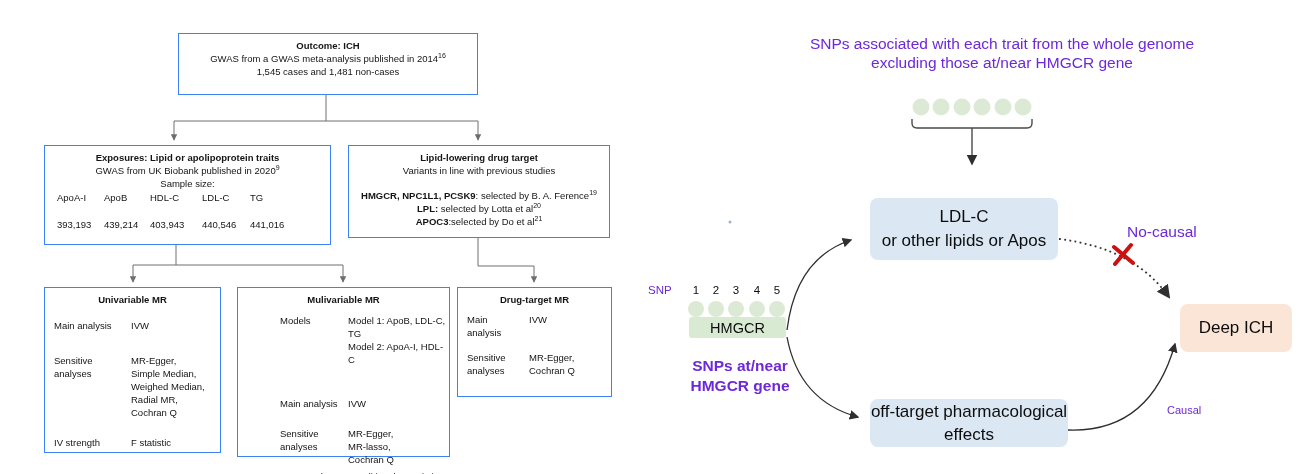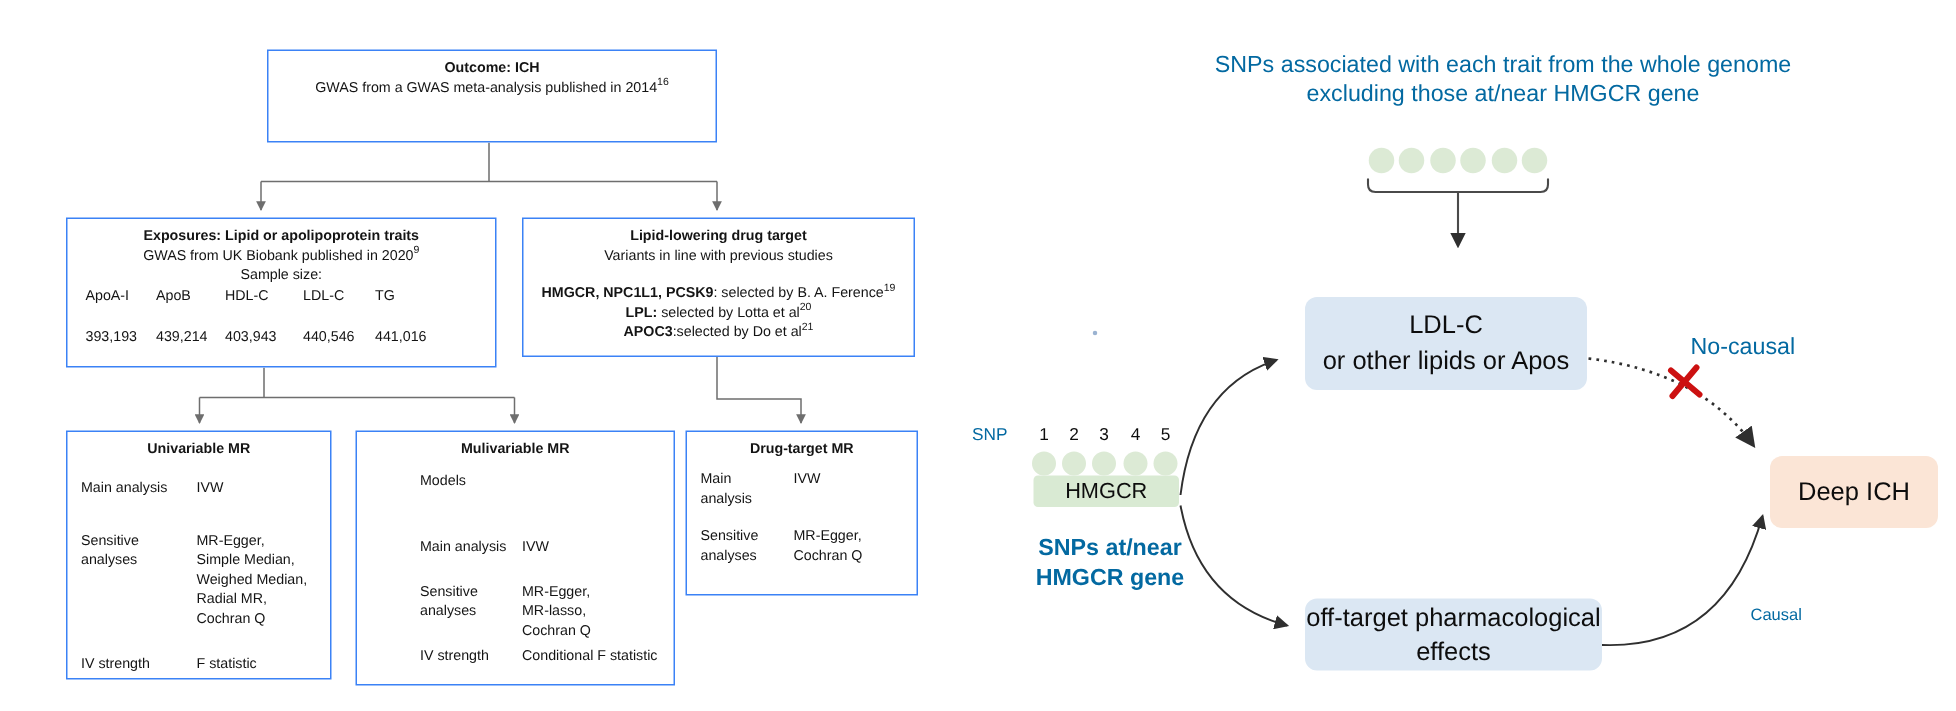--- a/index.html
+++ b/index.html
@@ -22,21 +22,21 @@
   .grid5 { display:grid; grid-template-columns:47px 46px 52px 48px auto; padding-left:12px; text-align:left; }
   .mr-row { display:flex; padding:0 0 0 9px; }
   .mr-lbl { flex:none; white-space:pre-line; }
   .mr-val { white-space:pre-line; }
   .u-lbl { width:77px; }
   .m-lbl { width:68px;margin-left:32px; }
   .m-pad { padding-left:10px; }
   .d-lbl { width:62px; }
 
   
-  .dg-text { position:absolute; z-index:2; color:#0369a1; }
+  .dg-text { position:absolute; z-index:2; color:#6d28d9; }
   .dg-heading { left:742px; top:34px; width:520px; text-align:center; font-size:15.5px; line-height:19px; }
   .roundbox {
     position:absolute; z-index:2; display:flex; align-items:center; justify-content:center;
     text-align:center; border-radius:8px; font-size:17px; line-height:24px; color:#0d0d0d;
   }
   .blue { background:#dbe7f3; }
   .peach { background:#fbe5d6; }
   .ldl-box { left:870px; top:198px; width:188px; height:62px; }
   .offtarget-box { left:870px; top:399px; width:198px; height:48px; line-height:23px; }
   .deepich-box { left:1180px; top:304px; width:112px; height:48px; }
@@ -104,20 +104,21 @@
     <path d="M1114 247 L1133 263"></path>
     <path d="M1131 245 L1115 264"></path>
   </g>
 
   <circle cx="730" cy="222" r="1.5" fill="#9bb3d1"></circle>
 </svg>
 
 <div class="fbox" style="left:178px; top:33px; width:300px; height:62px; padding-top:5px;">
   <div class="btitle">Outcome: ICH</div>
   <div class="cline"><span>GWAS from a GWAS meta-analysis published in 2014</span><sup>16</sup></div>
+  <div class="cline">1,545 cases and 1,481 non-cases</div>
 </div>
 
 <div class="fbox" style="left:44px; top:145px; width:287px; height:100px; padding-top:5px;">
   <div class="btitle">Exposures: Lipid or apolipoprotein traits</div>
   <div class="cline"><span>GWAS from UK Biobank published in 2020</span><sup>9</sup></div>
   <div class="cline">Sample size:</div>
   <div class="grid5" style="margin-top:1px;">
     <span>ApoA-I</span>
     <span>ApoB</span>
     <span>HDL-C</span>
@@ -160,20 +161,22 @@
   <div class="mr-row" style="margin-top:17px;">
     <div class="mr-lbl u-lbl">IV strength</div>
     <div class="mr-val">F statistic</div>
   </div>
 </div>
 
 <div class="fbox" style="left:237px; top:287px; width:213px; height:170px;">
   <div class="btitle" style="margin-top:5px;">Mulivariable MR</div>
   <div class="mr-row m-pad" style="margin-top:8px;">
     <div class="mr-lbl m-lbl">Models</div>
+    <div class="mr-val">Model 1: ApoB, LDL-C, TG
+Model 2: ApoA-I, HDL-C</div>
   </div>
   <div class="mr-row m-pad" style="margin-top:31px;">
     <div class="mr-lbl m-lbl">Main analysis</div>
     <div class="mr-val">IVW</div>
   </div>
   <div class="mr-row m-pad" style="margin-top:17px;">
     <div class="mr-lbl m-lbl">Sensitive
 analyses</div>
     <div class="mr-val">MR-Egger,
 MR-lasso,

